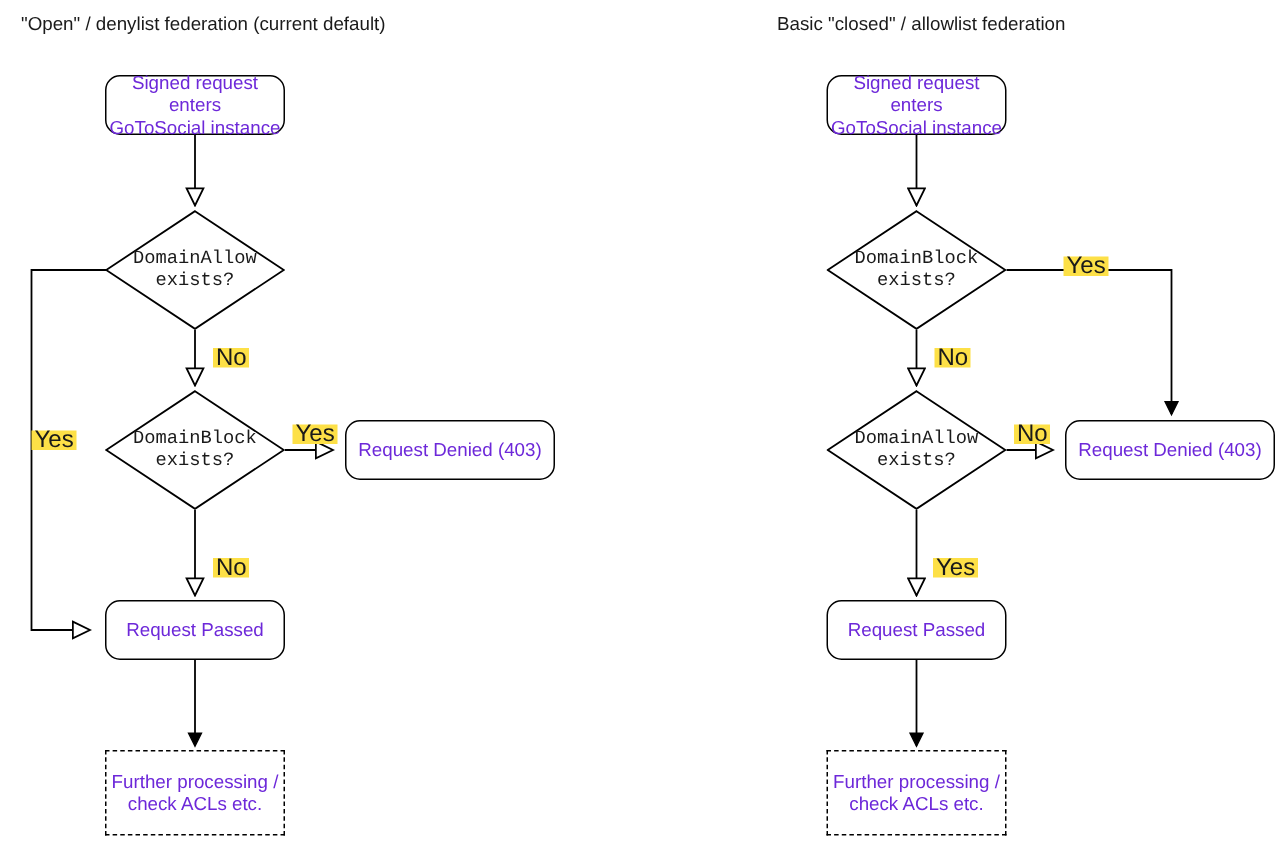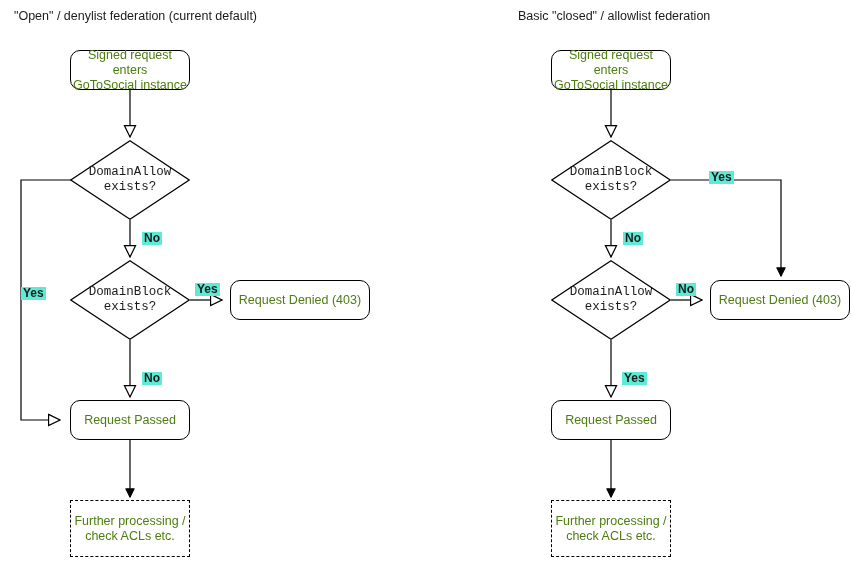--- a/index.html
+++ b/index.html
@@ -35,21 +35,21 @@
     white-space: nowrap;
   }
   .node {
     position: absolute;
     display: flex;
     align-items: center;
     justify-content: center;
     text-align: center;
     font-size: 12.5px;
     line-height: 15px;
-    color: #4d7c0f;
+    color: #6d28d9;
     box-sizing: border-box;
     background: #ffffff;
   }
   .node-rounded {
     border: 1.2px solid #000000;
     border-radius: 10px;
   }
   .node-dashed {
     border: 1.4px dashed #000000;
     border-radius: 0;
@@ -77,27 +77,26 @@
     align-items: center;
     justify-content: center;
     text-align: center;
     font-size: 12.5px;
     line-height: 15px;
     color: #1a1a1a;
     white-space: pre-line;
   }
   .edge-label {
     position: absolute;
-    font-size: 12px;
+    font-size: 16px;
     line-height: 13px;
     color: #1a1a1a;
-    background: #5eead4;
+    background: #fde047;
     padding: 0 2px;
     white-space: nowrap;
-    font-weight: bold;
   }
 </style>
 </head>
 <body>
 
 <div id="canvas">
 
   <svg class="edges" viewBox="0 0 851 561" xmlns="http://www.w3.org/2000/svg">
     <defs>
       <marker id="openArrow" viewBox="0 0 12 12" refX="11" refY="6" markerWidth="11" markerHeight="11" orient="auto-start-reverse">

